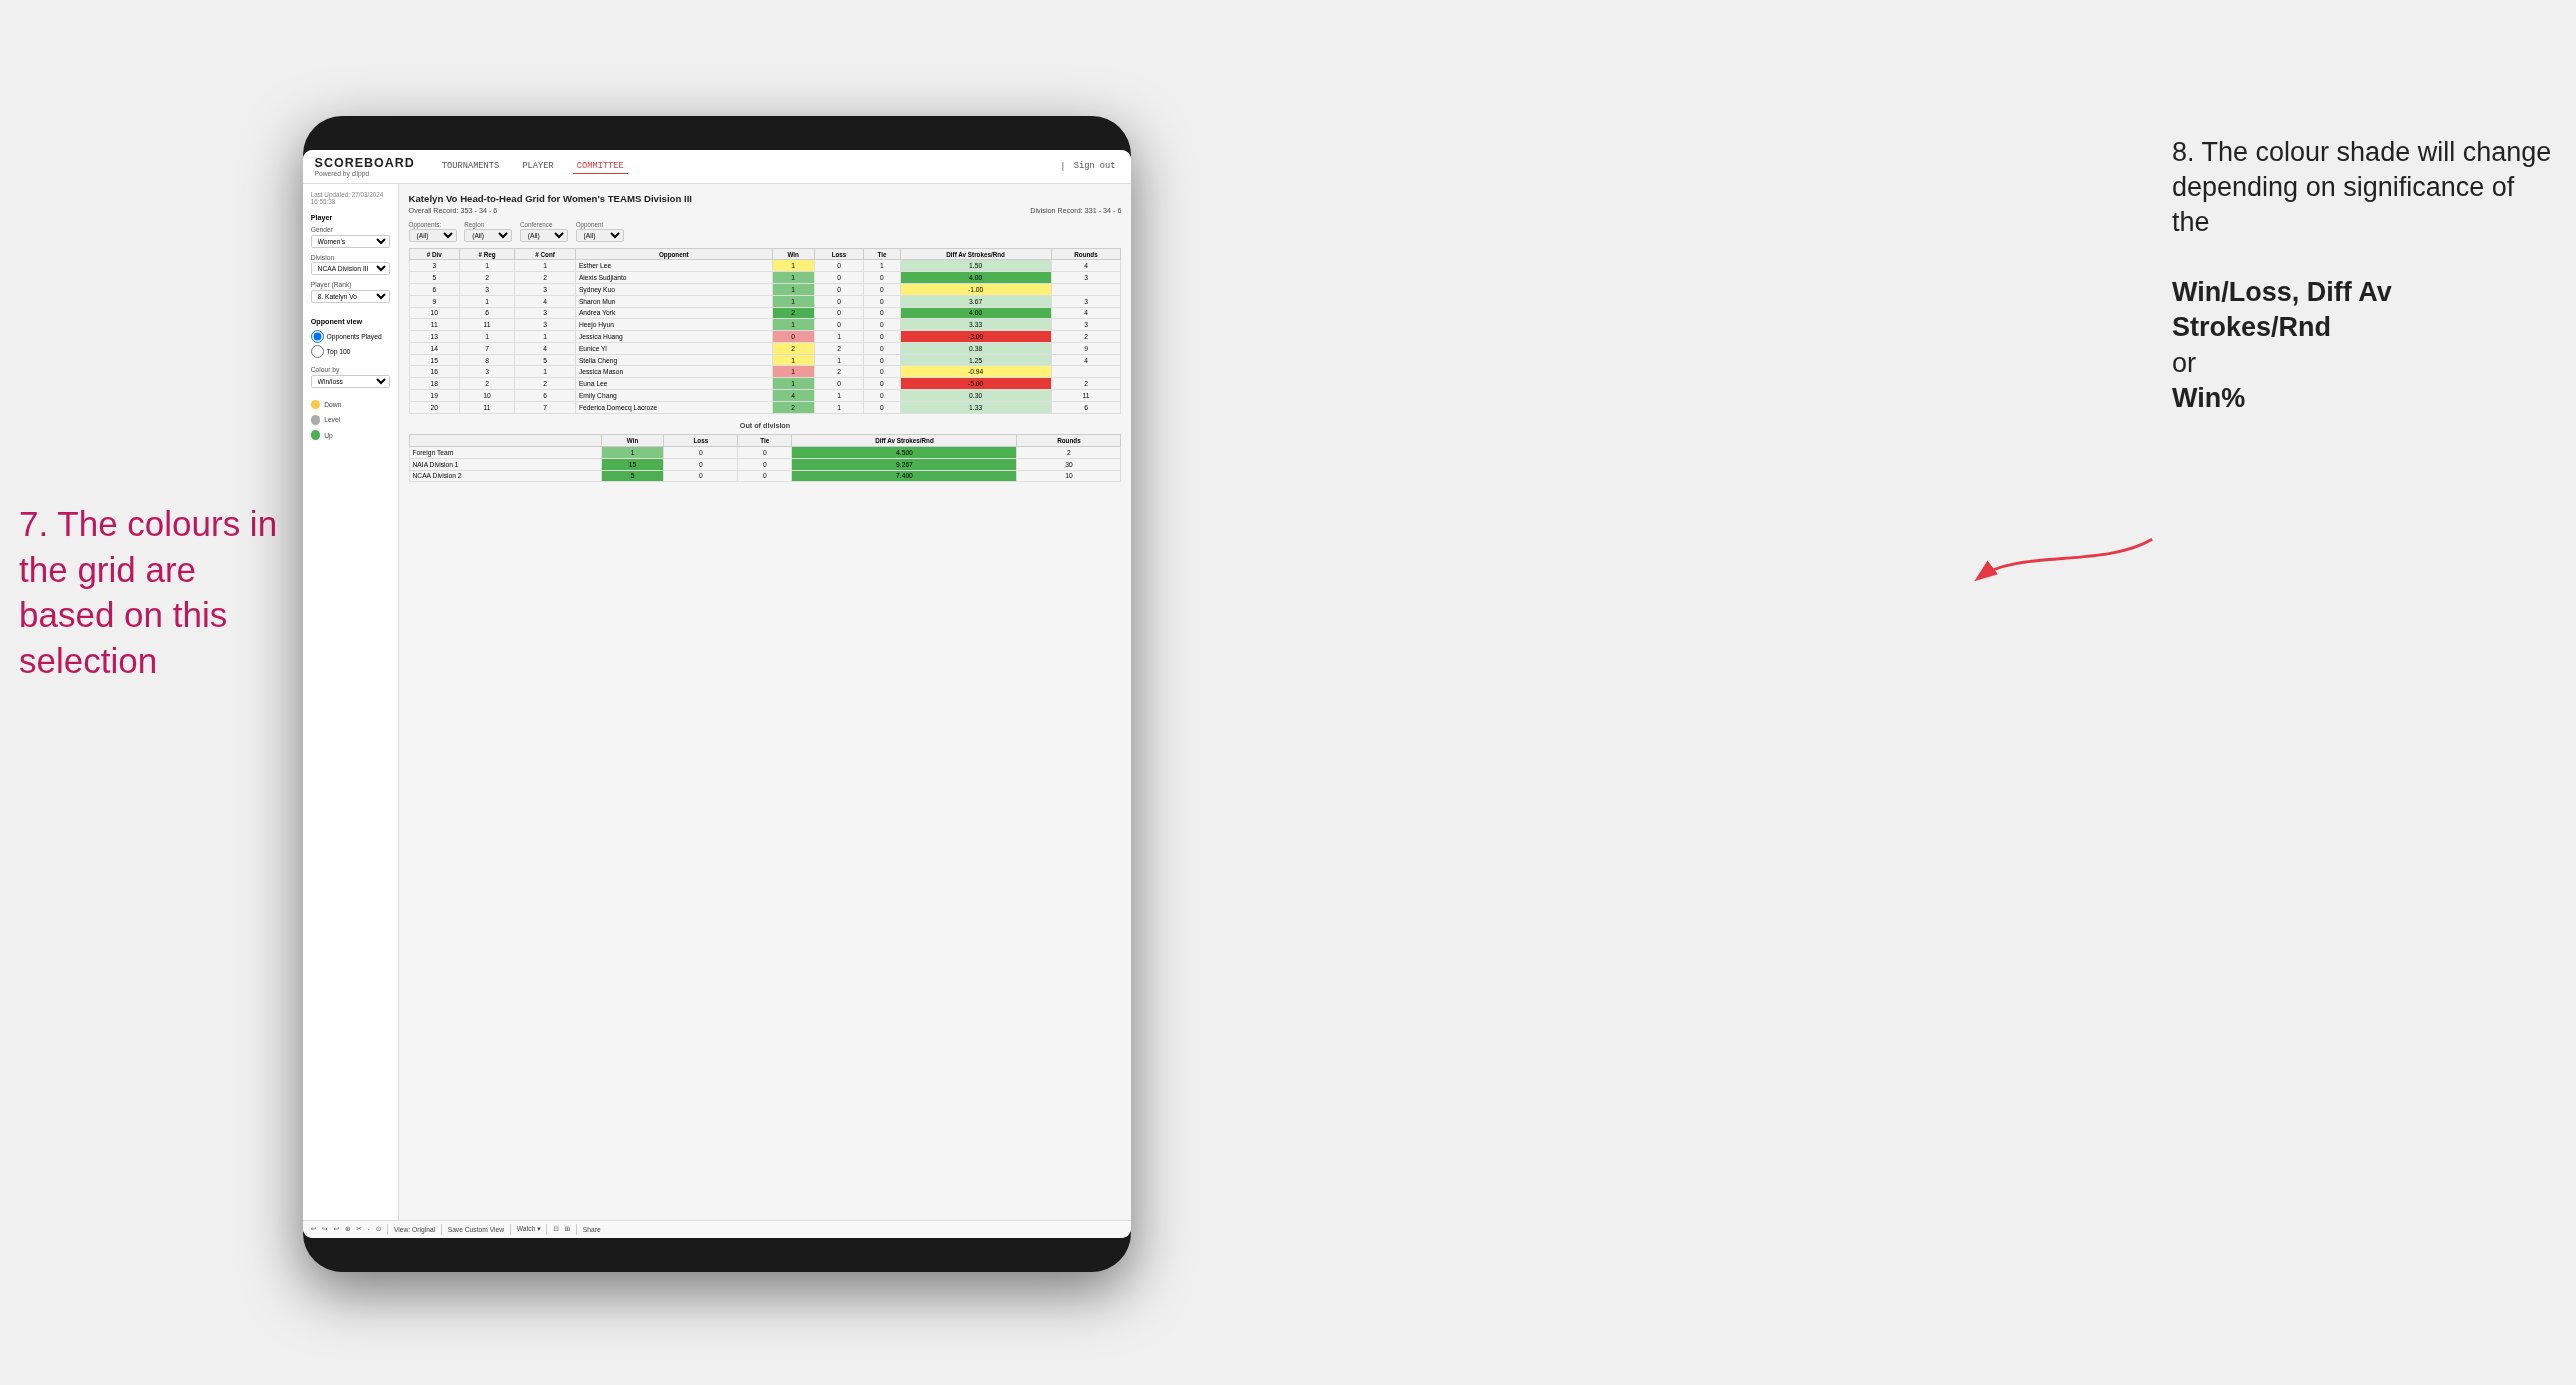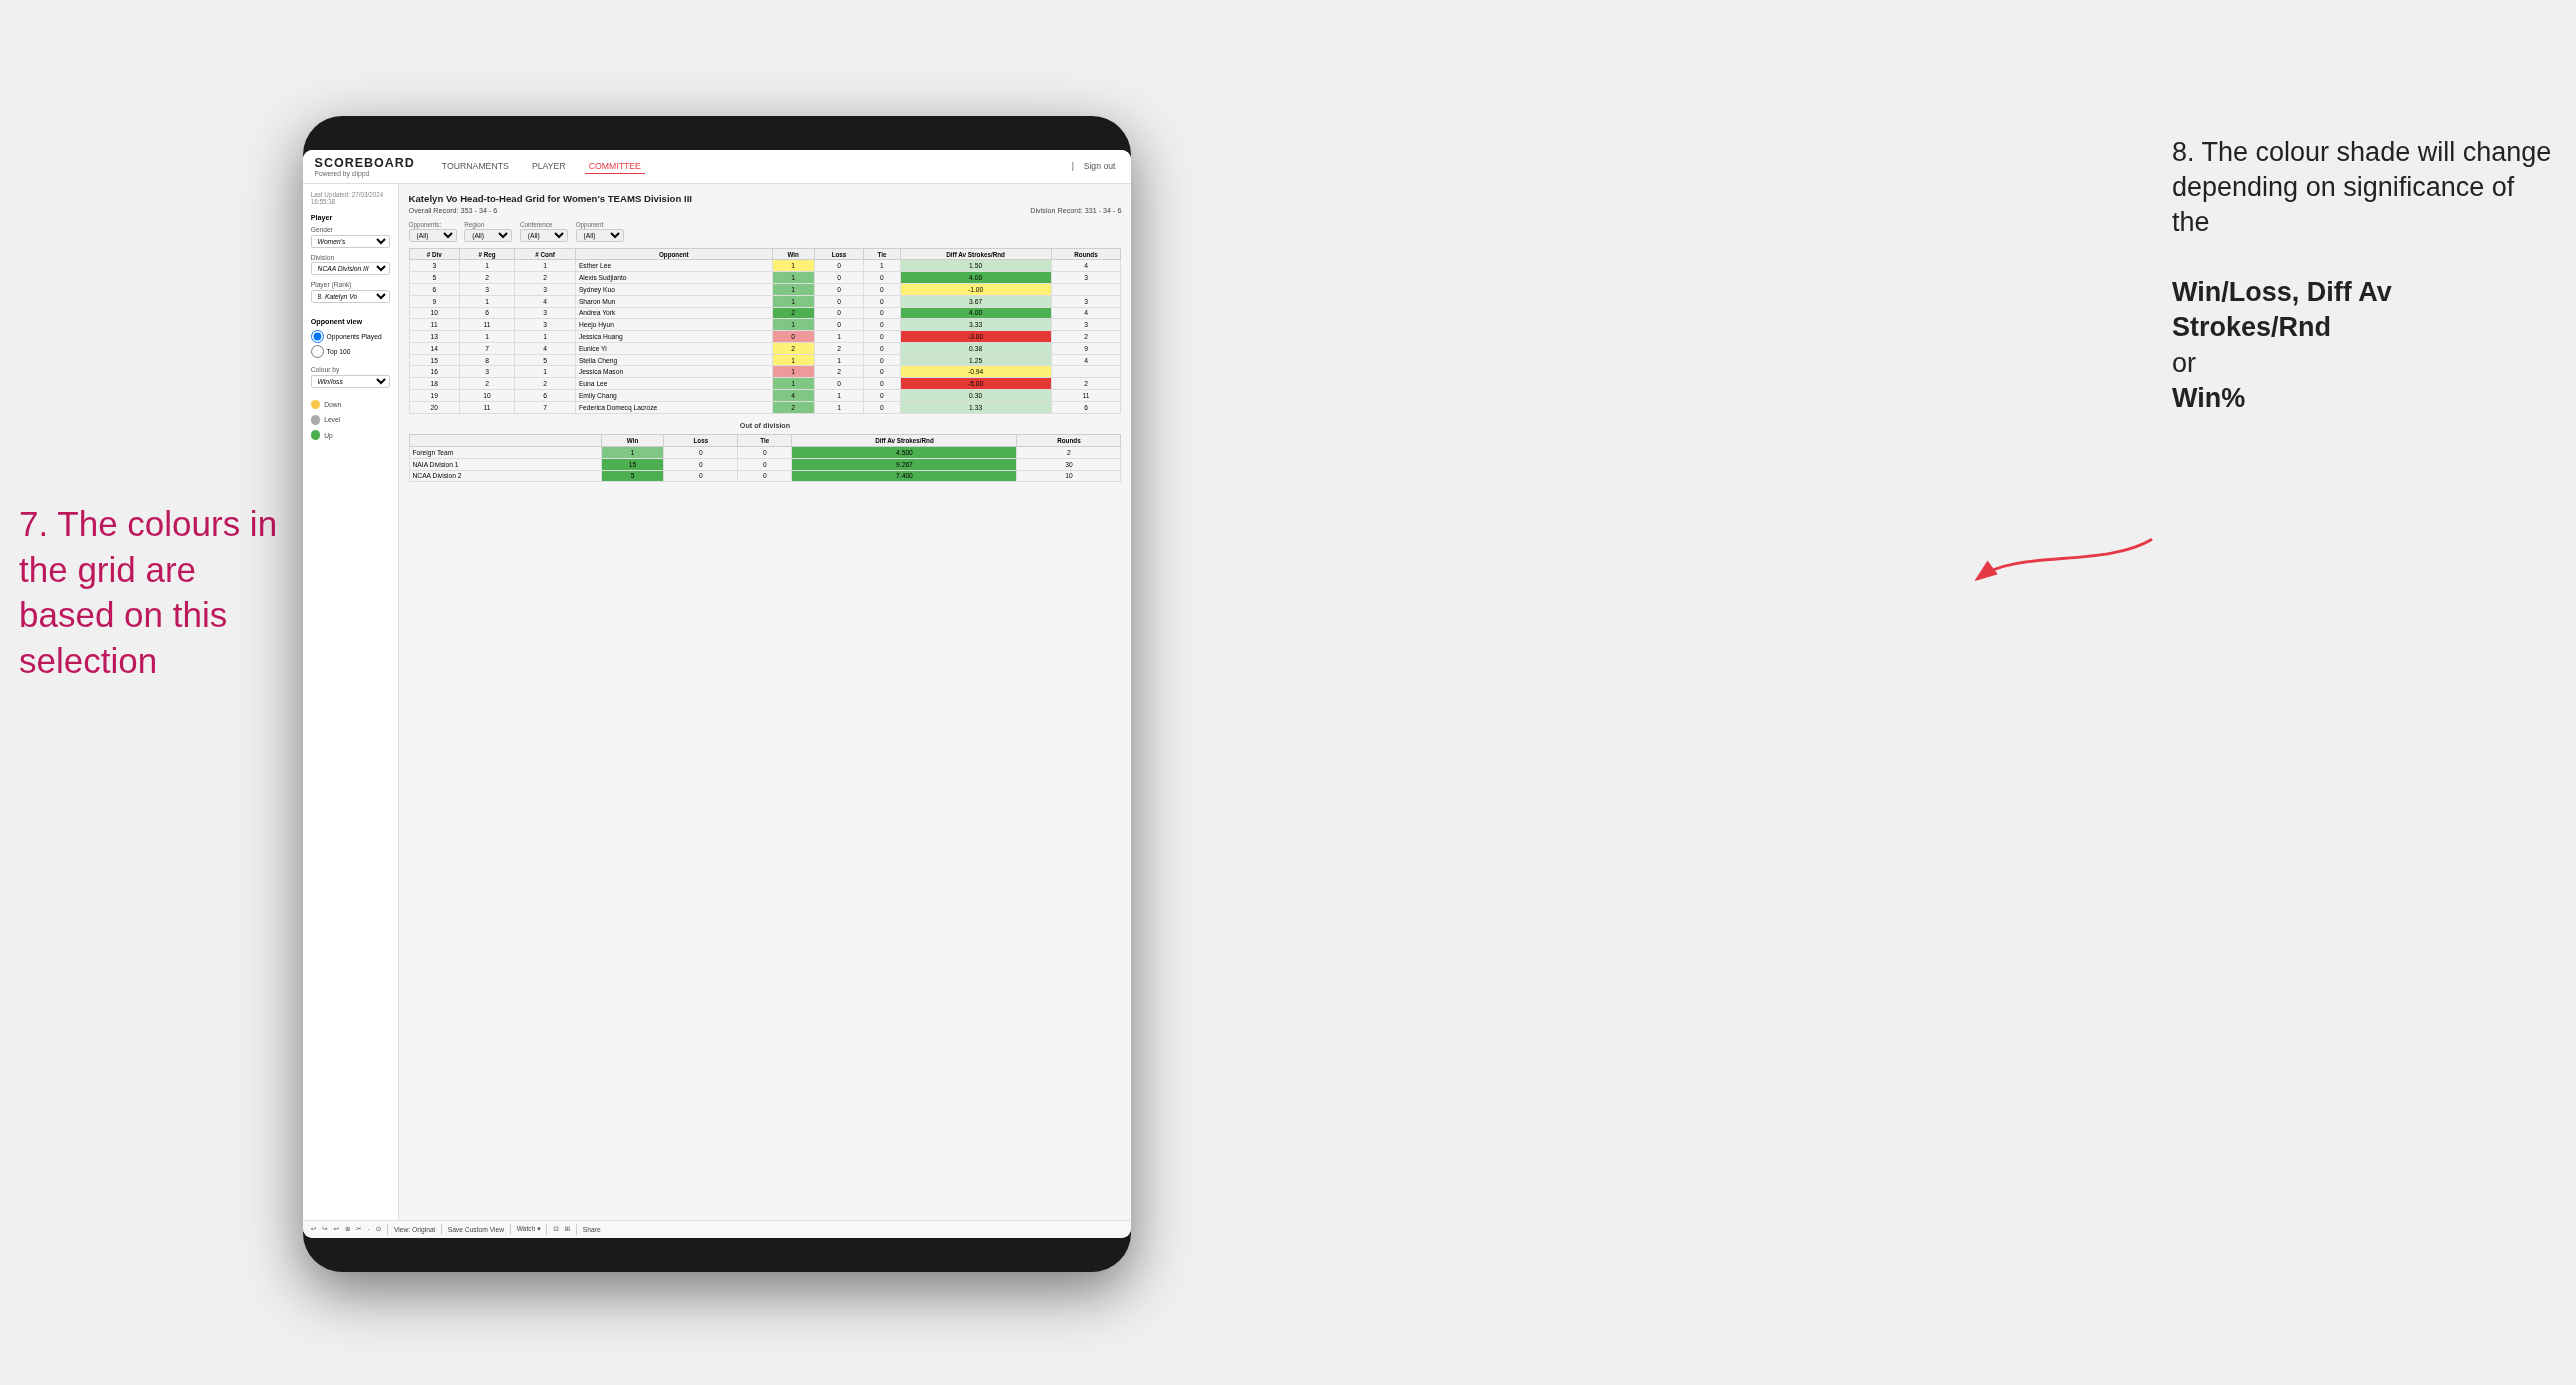--- a/index.html
+++ b/index.html
@@ -58,20 +58,21 @@
     }
     .logo-sub {
       font-size: 6.7px;
       color: #666;
     }
     .nav-item {
       font-size: 8.7px;
       color: #555;
       cursor: pointer;
       padding: 1.9px 3.9px;
+      font-family: Liberation Mono, monospace;
     }
     .nav-item.active {
       color: #e63946;
       border-bottom: 1.9px solid #e63946;
     }
     .nav-right {
       margin-left: auto;
       display: flex;
       align-items: center;
       gap: 5.8px;
@@ -132,21 +133,20 @@
       margin-bottom: 1.9px;
     }
     .sidebar-select {
       width: 100%;
       font-size: 6.7px;
       border: 1px solid #ccc;
       border-radius: 1.9px;
       padding: 1px 1.9px;
       margin-bottom: 5.8px;
       background: #fff;
-      font-style: italic;
     }
     .opponent-view {
       margin-top: 7.7px;
     }
     .radio-row {
       display: flex;
       align-items: center;
       gap: 2.9px;
       font-size: 6.7px;
       margin-bottom: 2.9px;

